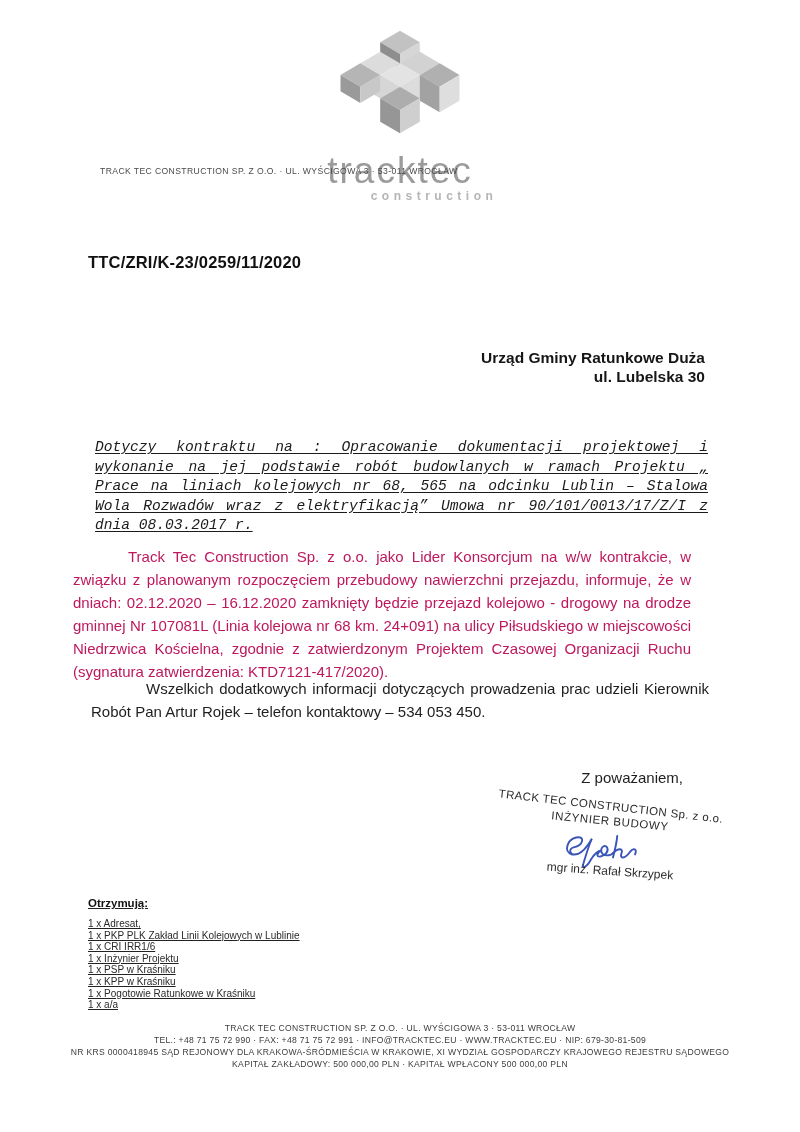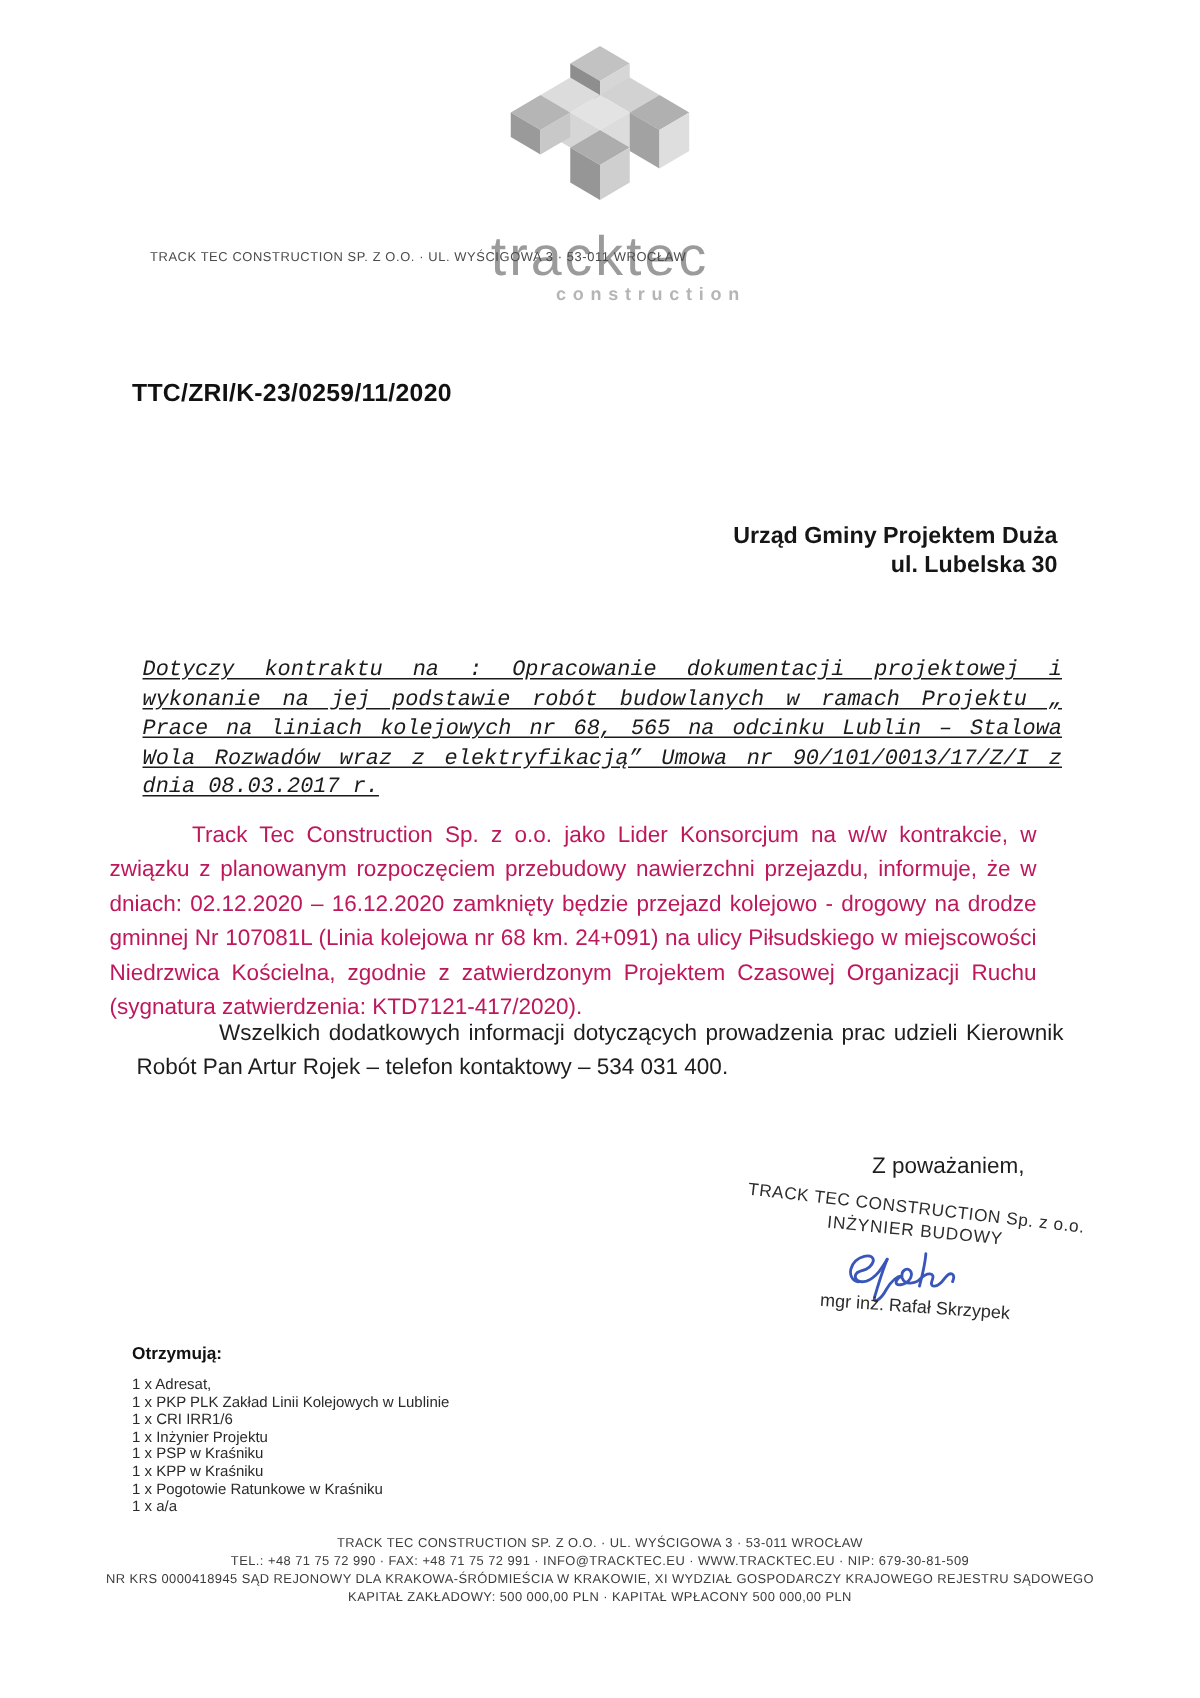--- a/index.html
+++ b/index.html
@@ -87,21 +87,21 @@
     transform: rotate(5.5deg); margin-top: 3px;
     font-size: 11.5px; color: #2c2c2c; letter-spacing: 0.6px;
   }
   .stamp-sign { transform: rotate(4deg); margin-top: 1px; height: 40px; }
   .stamp-name {
     transform: rotate(4deg); margin-top: -4px;
     font-size: 12px; color: #2c2c2c;
   }
 
   
-  .distribution { position: absolute; top: 897px; left: 88px; }
+  .distribution { position: absolute; top: 897px; left: 88px; text-decoration: underline; }
   .distribution-title { font-size: 11.5px; font-weight: bold; color: #111; }
   .distribution-items { margin-top: 9px; font-size: 10px; line-height: 11.6px; color: #2a2a2a; }
 
   
   .footer {
     position: absolute; top: 1022px; left: 0; right: 0;
     text-align: center; font-size: 8.6px; line-height: 12px;
     letter-spacing: 0.3px; color: #3c3c3c;
   }
 </style>
@@ -137,28 +137,28 @@
     </svg>
     <div class="logo-wordmark">tracktec</div>
     <div class="logo-sub">construction</div>
   </div>
 
   <div class="header-line">TRACK TEC CONSTRUCTION SP. Z O.O.   ·   UL. WYŚCIGOWA 3   ·   53-011 WROCŁAW</div>
 
   <div class="reference">TTC/ZRI/K-23/0259/11/2020</div>
 
   <div class="recipient">
-    <div>Urząd Gminy Projektem Duża</div>
+    <div>Urząd Gminy Ratunkowe Duża</div>
     <div>ul. Lubelska 30</div>
   </div>
 
   <div class="subject">Dotyczy kontraktu na :  Opracowanie dokumentacji projektowej i wykonanie na jej podstawie robót budowlanych w ramach Projektu „ Prace na liniach kolejowych nr 68, 565 na odcinku Lublin – Stalowa Wola Rozwadów wraz z elektryfikacją”  Umowa nr 90/101/0013/17/Z/I z dnia 08.03.2017 r.</div>
 
   <div class="para1">Track Tec Construction Sp. z o.o. jako Lider Konsorcjum na w/w kontrakcie, w związku z planowanym rozpoczęciem przebudowy nawierzchni przejazdu, informuje, że w dniach: 02.12.2020 – 16.12.2020 zamknięty będzie przejazd kolejowo - drogowy na drodze gminnej Nr 107081L (Linia kolejowa nr 68 km. 24+091) na ulicy Piłsudskiego w miejscowości Niedrzwica Kościelna, zgodnie z zatwierdzonym Projektem Czasowej Organizacji Ruchu (sygnatura zatwierdzenia: KTD7121-417/2020).</div>
-  <div class="para2">Wszelkich dodatkowych informacji dotyczących prowadzenia prac udzieli Kierownik Robót Pan Artur Rojek – telefon kontaktowy – 534 031 400.</div>
+  <div class="para2">Wszelkich dodatkowych informacji dotyczących prowadzenia prac udzieli Kierownik Robót Pan Artur Rojek – telefon kontaktowy – 534 053 450.</div>
 
   <div class="closing">Z poważaniem,</div>
 
   <div class="stamp">
     <div class="stamp-line1">TRACK TEC CONSTRUCTION Sp. z o.o.</div>
     <div class="stamp-line2">INŻYNIER BUDOWY</div>
     <div class="stamp-sign">
       <svg width="100" height="42" viewBox="0 0 110 46" xmlns="http://www.w3.org/2000/svg" fill="none" stroke="#3a56b8" stroke-width="2.1" stroke-linecap="round">
         <path d="M14,32 C4,30 7,16 17,13 C27,10 26,21 15,24 C9,26 11,34 20,31 C27,28 31,20 34,14"></path>
         <path d="M34,14 C31,23 29,32 27,41 C25,48 31,45 35,36 C38,30 42,26 46,25 C41,28 40,33 45,32 C50,31 54,26 52,22 C50,18 44,21 46,27 C48,32 56,31 60,26"></path>

